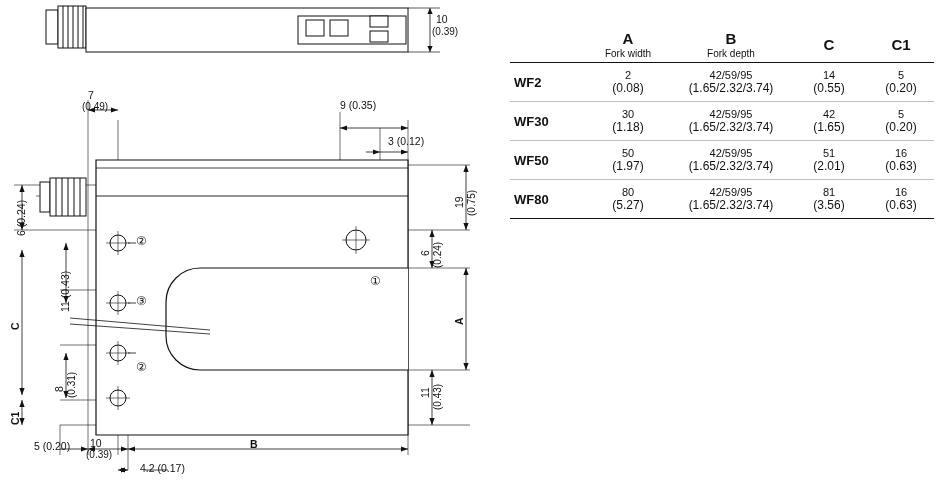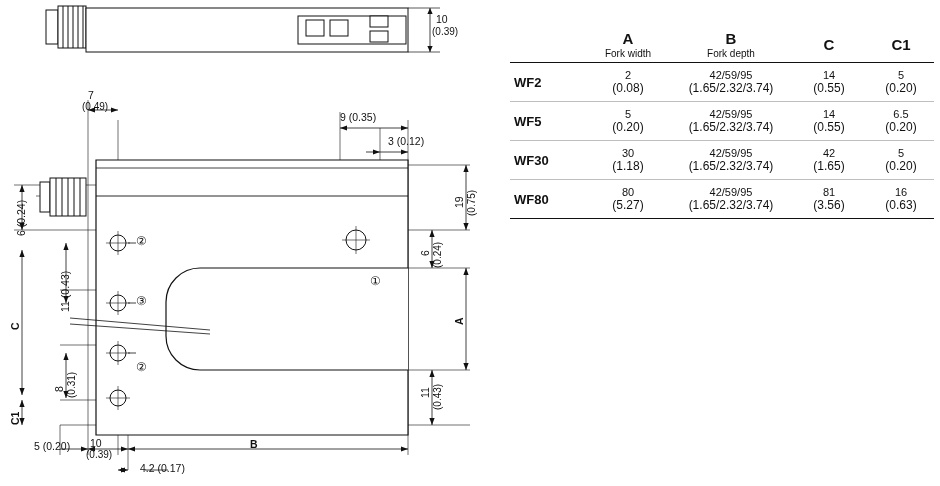--- a/index.html
+++ b/index.html
@@ -267,21 +267,21 @@
         </g>
       </g>
     </svg>
 
     <div class="lbl c" style="left:436px;top:14px;width:24px;">10</div>
     <div class="lbl c small" style="left:432px;top:26px;width:32px;">(0.39)</div>
 
     <div class="lbl c" style="left:88px;top:90px;width:32px;">7</div>
     <div class="lbl c small" style="left:82px;top:101px;width:44px;">(0.49)</div>
 
-    <div class="lbl c" style="left:340px;top:112px;width:70px;">9 (0.35)</div>
+    <div class="lbl c" style="left:340px;top:100px;width:70px;">9 (0.35)</div>
     <div class="lbl" style="left:388px;top:136px;">3 (0.12)</div>
 
     <div class="lbl rot90" style="left:16px;top:236px;">6 (0.24)</div>
     <div class="lbl rot90" style="left:60px;top:312px;">11 (0.43)</div>
     <div class="lbl rot90" style="left:54px;top:392px;">8</div>
     <div class="lbl rot90 small" style="left:66px;top:398px;">(0.31)</div>
     <div class="lbl b rot90" style="left:10px;top:330px;">C</div>
     <div class="lbl b rot90" style="left:10px;top:425px;">C1</div>
 
     <div class="lbl" style="left:34px;top:441px;">5 (0.20)</div>
@@ -339,55 +339,55 @@
           <td>
               <span class="v1">14</span>
               <span class="v2">(0.55)</span>
             </td>
           <td>
               <span class="v1">5</span>
               <span class="v2">(0.20)</span>
             </td>
         </tr>
         <tr>
-          <td class="name">WF5</td>
+          <td class="name">WF30</td>
+          <td>
+              <span class="v1">30</span>
+              <span class="v2">(1.18)</span>
+            </td>
+          <td>
+              <span class="v1">42/59/95</span>
+              <span class="v2">(1.65/2.32/3.74)</span>
+            </td>
+          <td>
+              <span class="v1">42</span>
+              <span class="v2">(1.65)</span>
+            </td>
           <td>
               <span class="v1">5</span>
               <span class="v2">(0.20)</span>
             </td>
+        </tr>
+        <tr>
+          <td class="name">WF50</td>
+          <td>
+              <span class="v1">50</span>
+              <span class="v2">(1.97)</span>
+            </td>
           <td>
               <span class="v1">42/59/95</span>
               <span class="v2">(1.65/2.32/3.74)</span>
             </td>
           <td>
-              <span class="v1">14</span>
-              <span class="v2">(0.55)</span>
-            </td>
-          <td>
-              <span class="v1">6.5</span>
-              <span class="v2">(0.20)</span>
-            </td>
-        </tr>
-        <tr>
-          <td class="name">WF30</td>
-          <td>
-              <span class="v1">30</span>
-              <span class="v2">(1.18)</span>
-            </td>
-          <td>
-              <span class="v1">42/59/95</span>
-              <span class="v2">(1.65/2.32/3.74)</span>
-            </td>
-          <td>
-              <span class="v1">42</span>
-              <span class="v2">(1.65)</span>
-            </td>
-          <td>
-              <span class="v1">5</span>
-              <span class="v2">(0.20)</span>
+              <span class="v1">51</span>
+              <span class="v2">(2.01)</span>
+            </td>
+          <td>
+              <span class="v1">16</span>
+              <span class="v2">(0.63)</span>
             </td>
         </tr>
         <tr>
           <td class="name">WF80</td>
           <td>
               <span class="v1">80</span>
               <span class="v2">(5.27)</span>
             </td>
           <td>
               <span class="v1">42/59/95</span>

